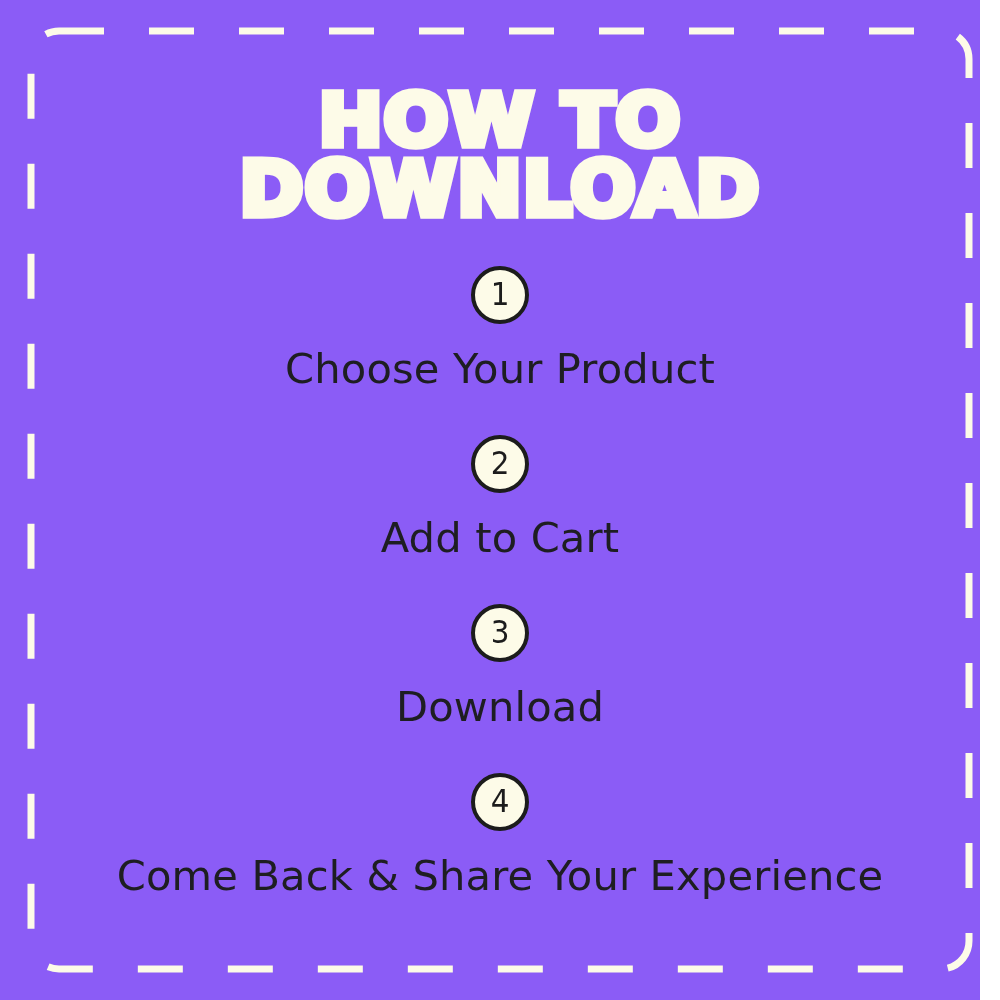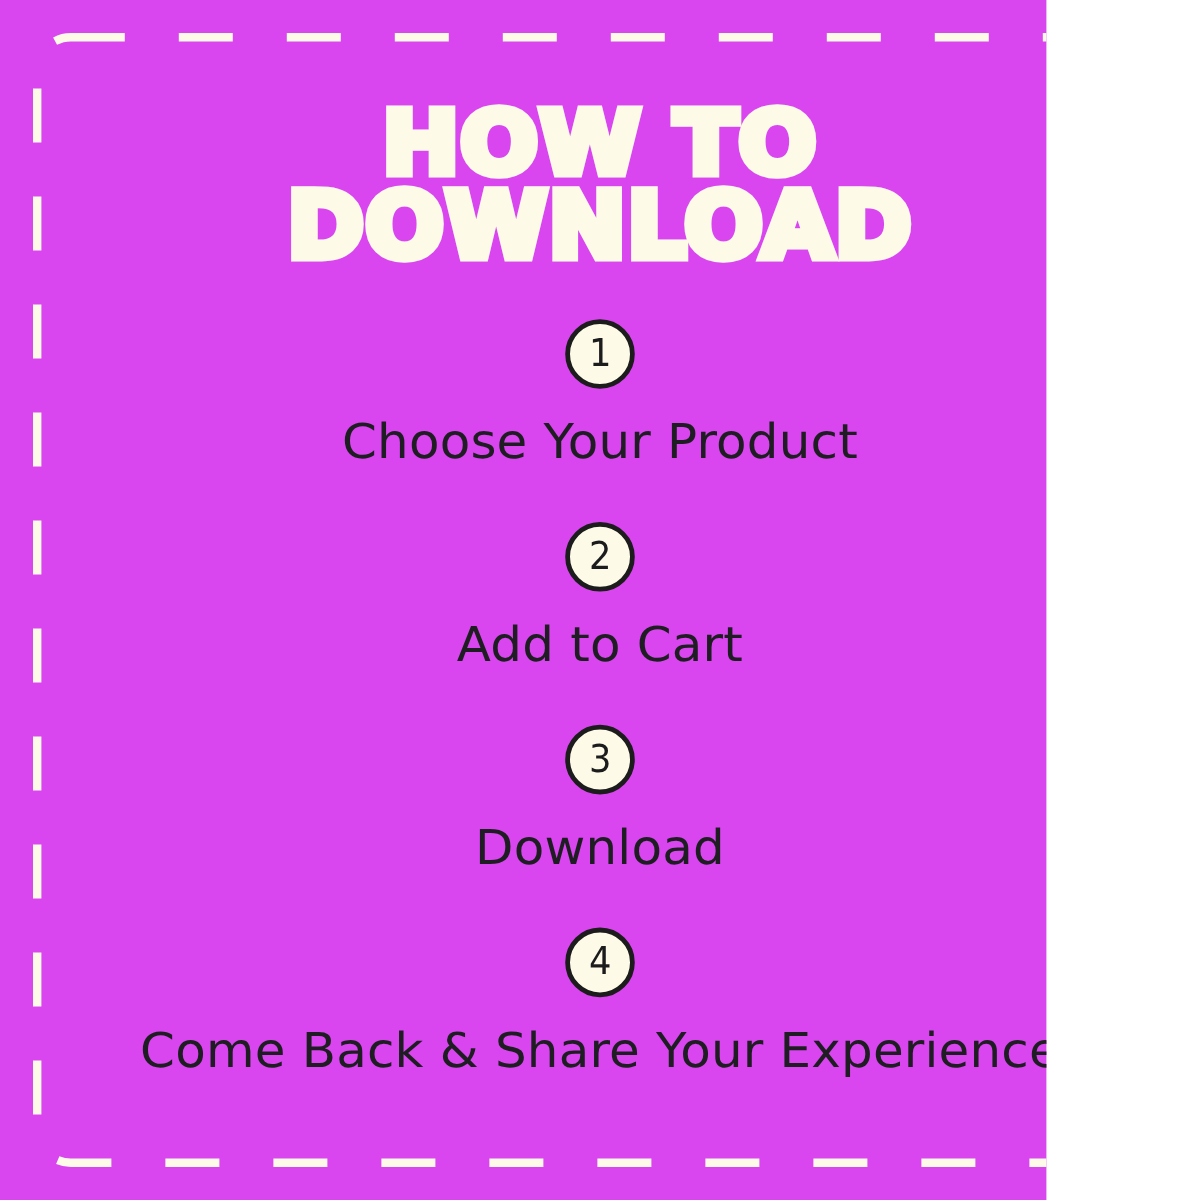--- a/index.html
+++ b/index.html
@@ -8,23 +8,23 @@
   }
   body {
     width: 1000px;
     height: 1000px;
     overflow: hidden;
     font-family: "Liberation Sans", sans-serif;
   }
 
   #poster {
     position: relative;
-    width: 872px;
+    width: 980px;
     height: 1000px;
-    background: #d946ef;
+    background: #8b5cf6;
     overflow: hidden;
   }
 
   
   #frame-border {
     position: absolute;
     inset: 0;
     width: 1000px;
     height: 1000px;
     pointer-events: none;

